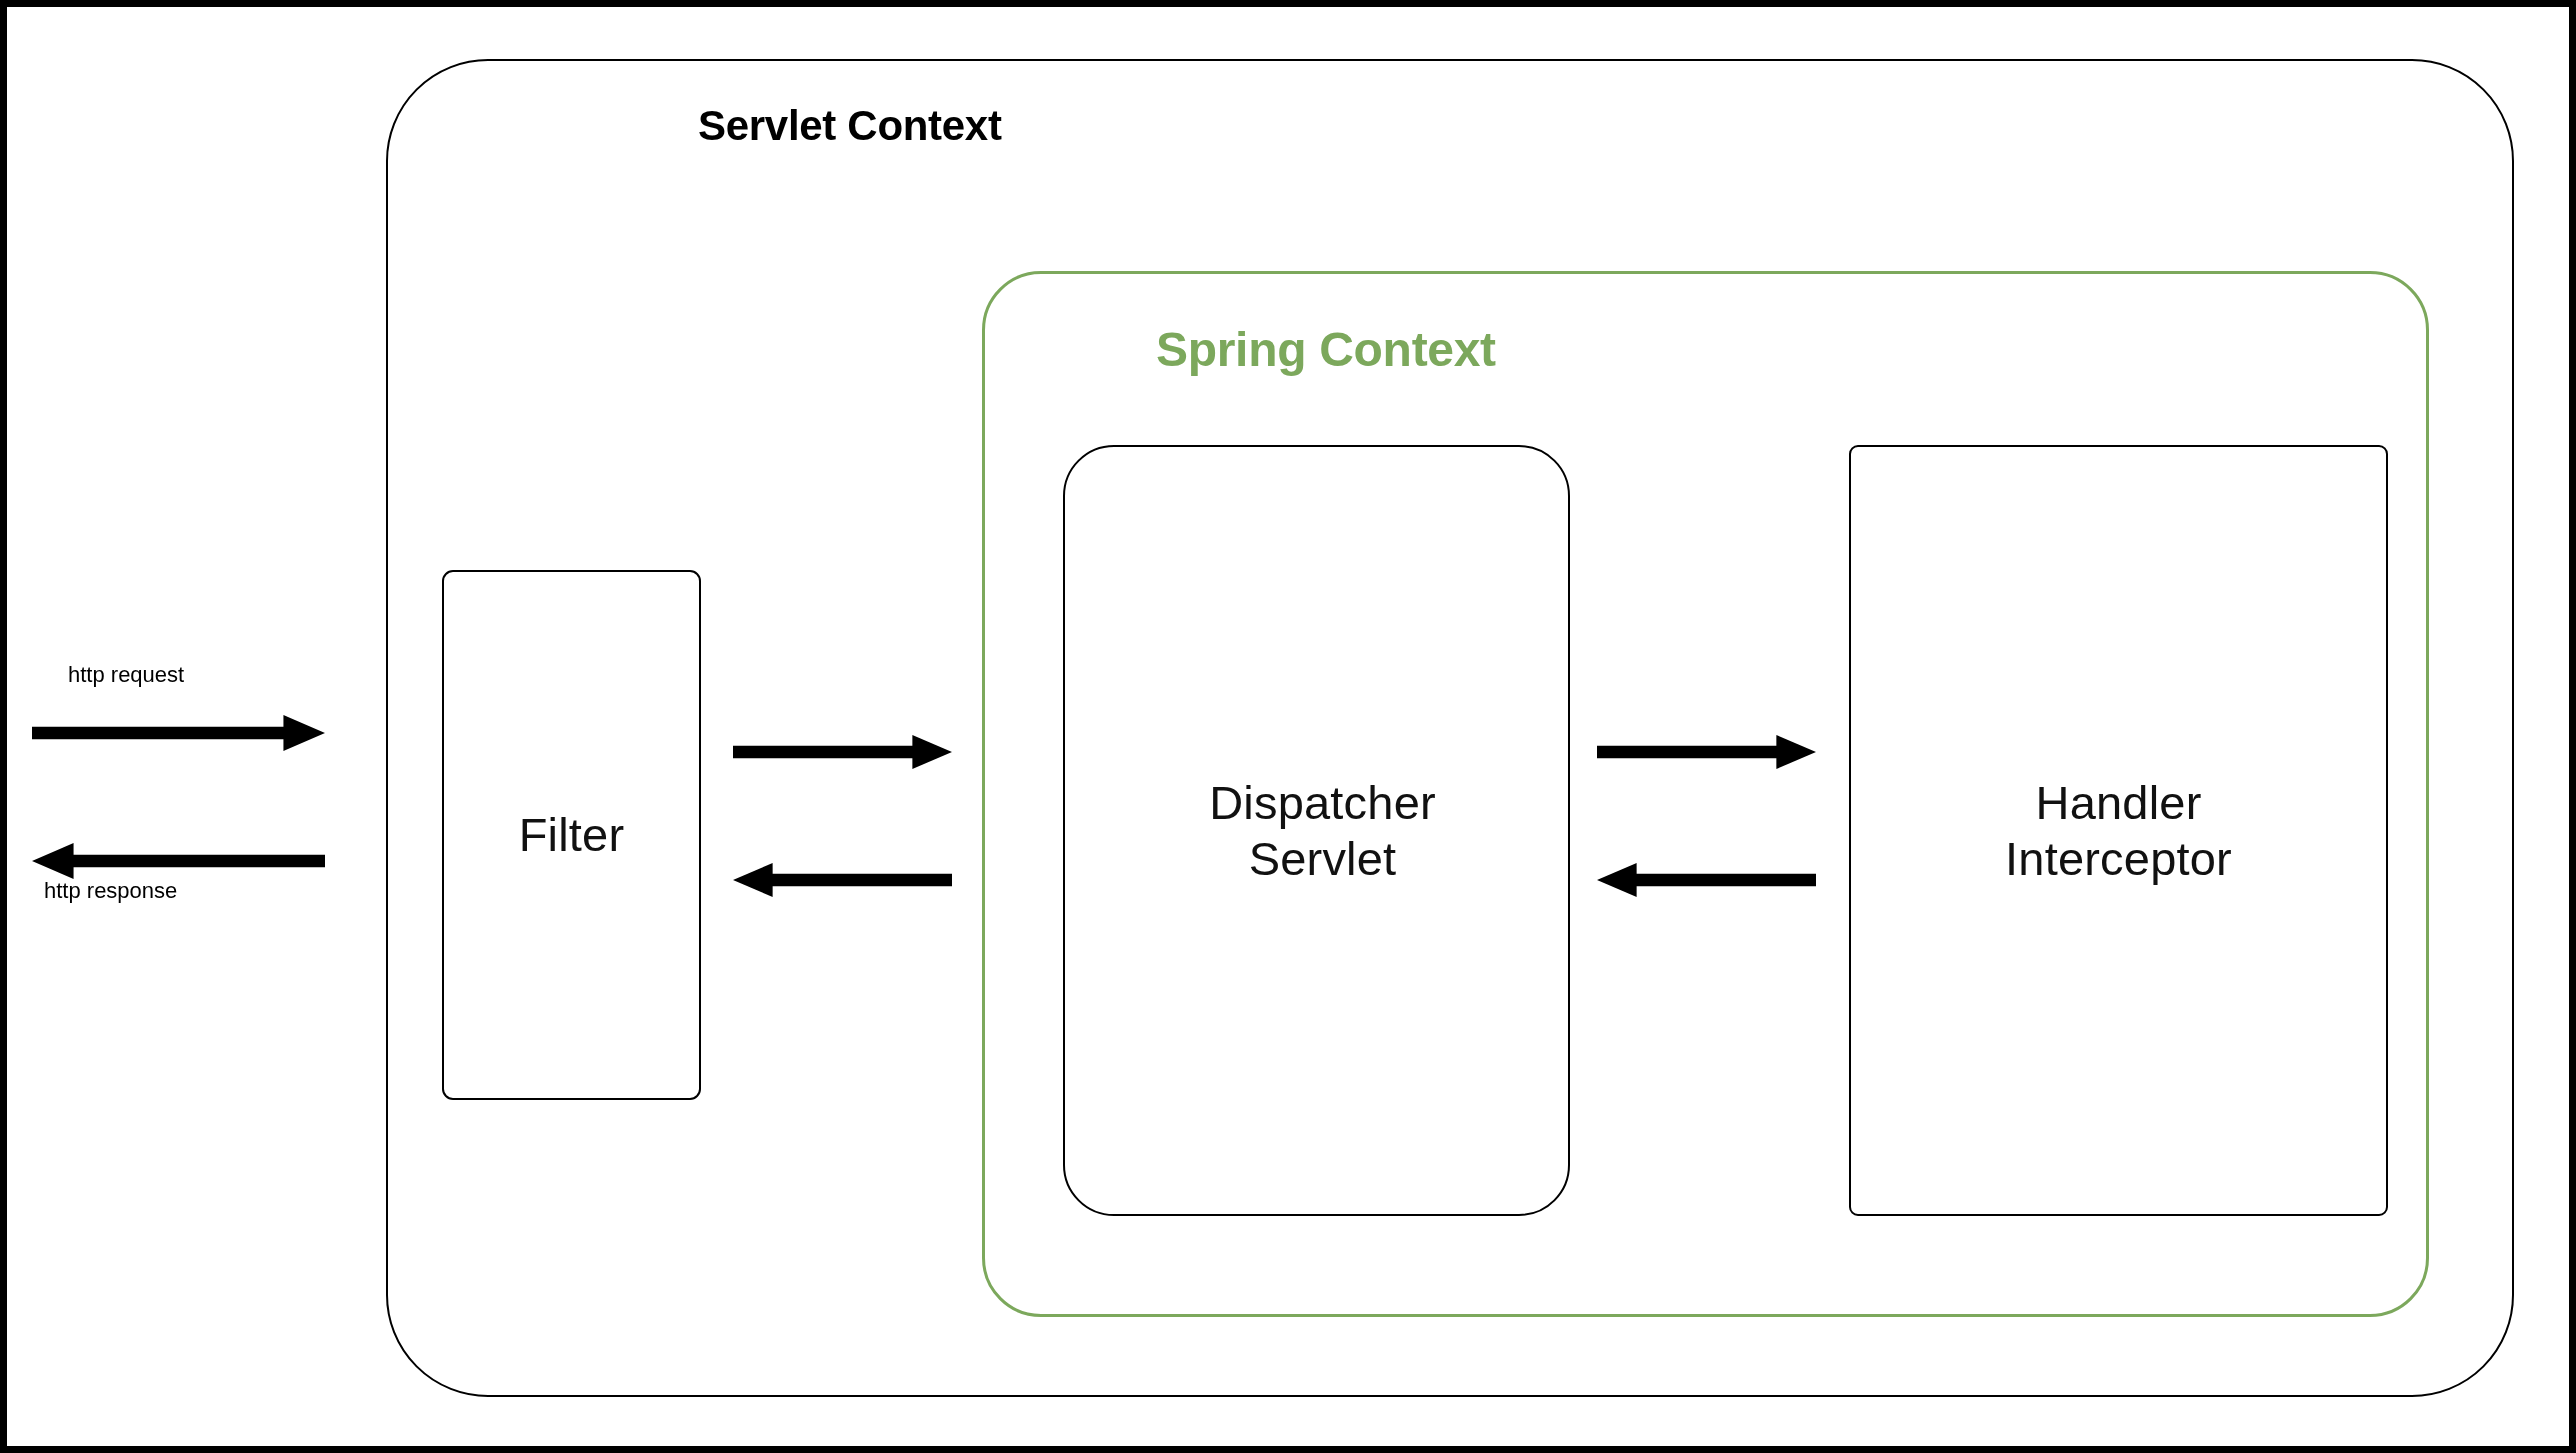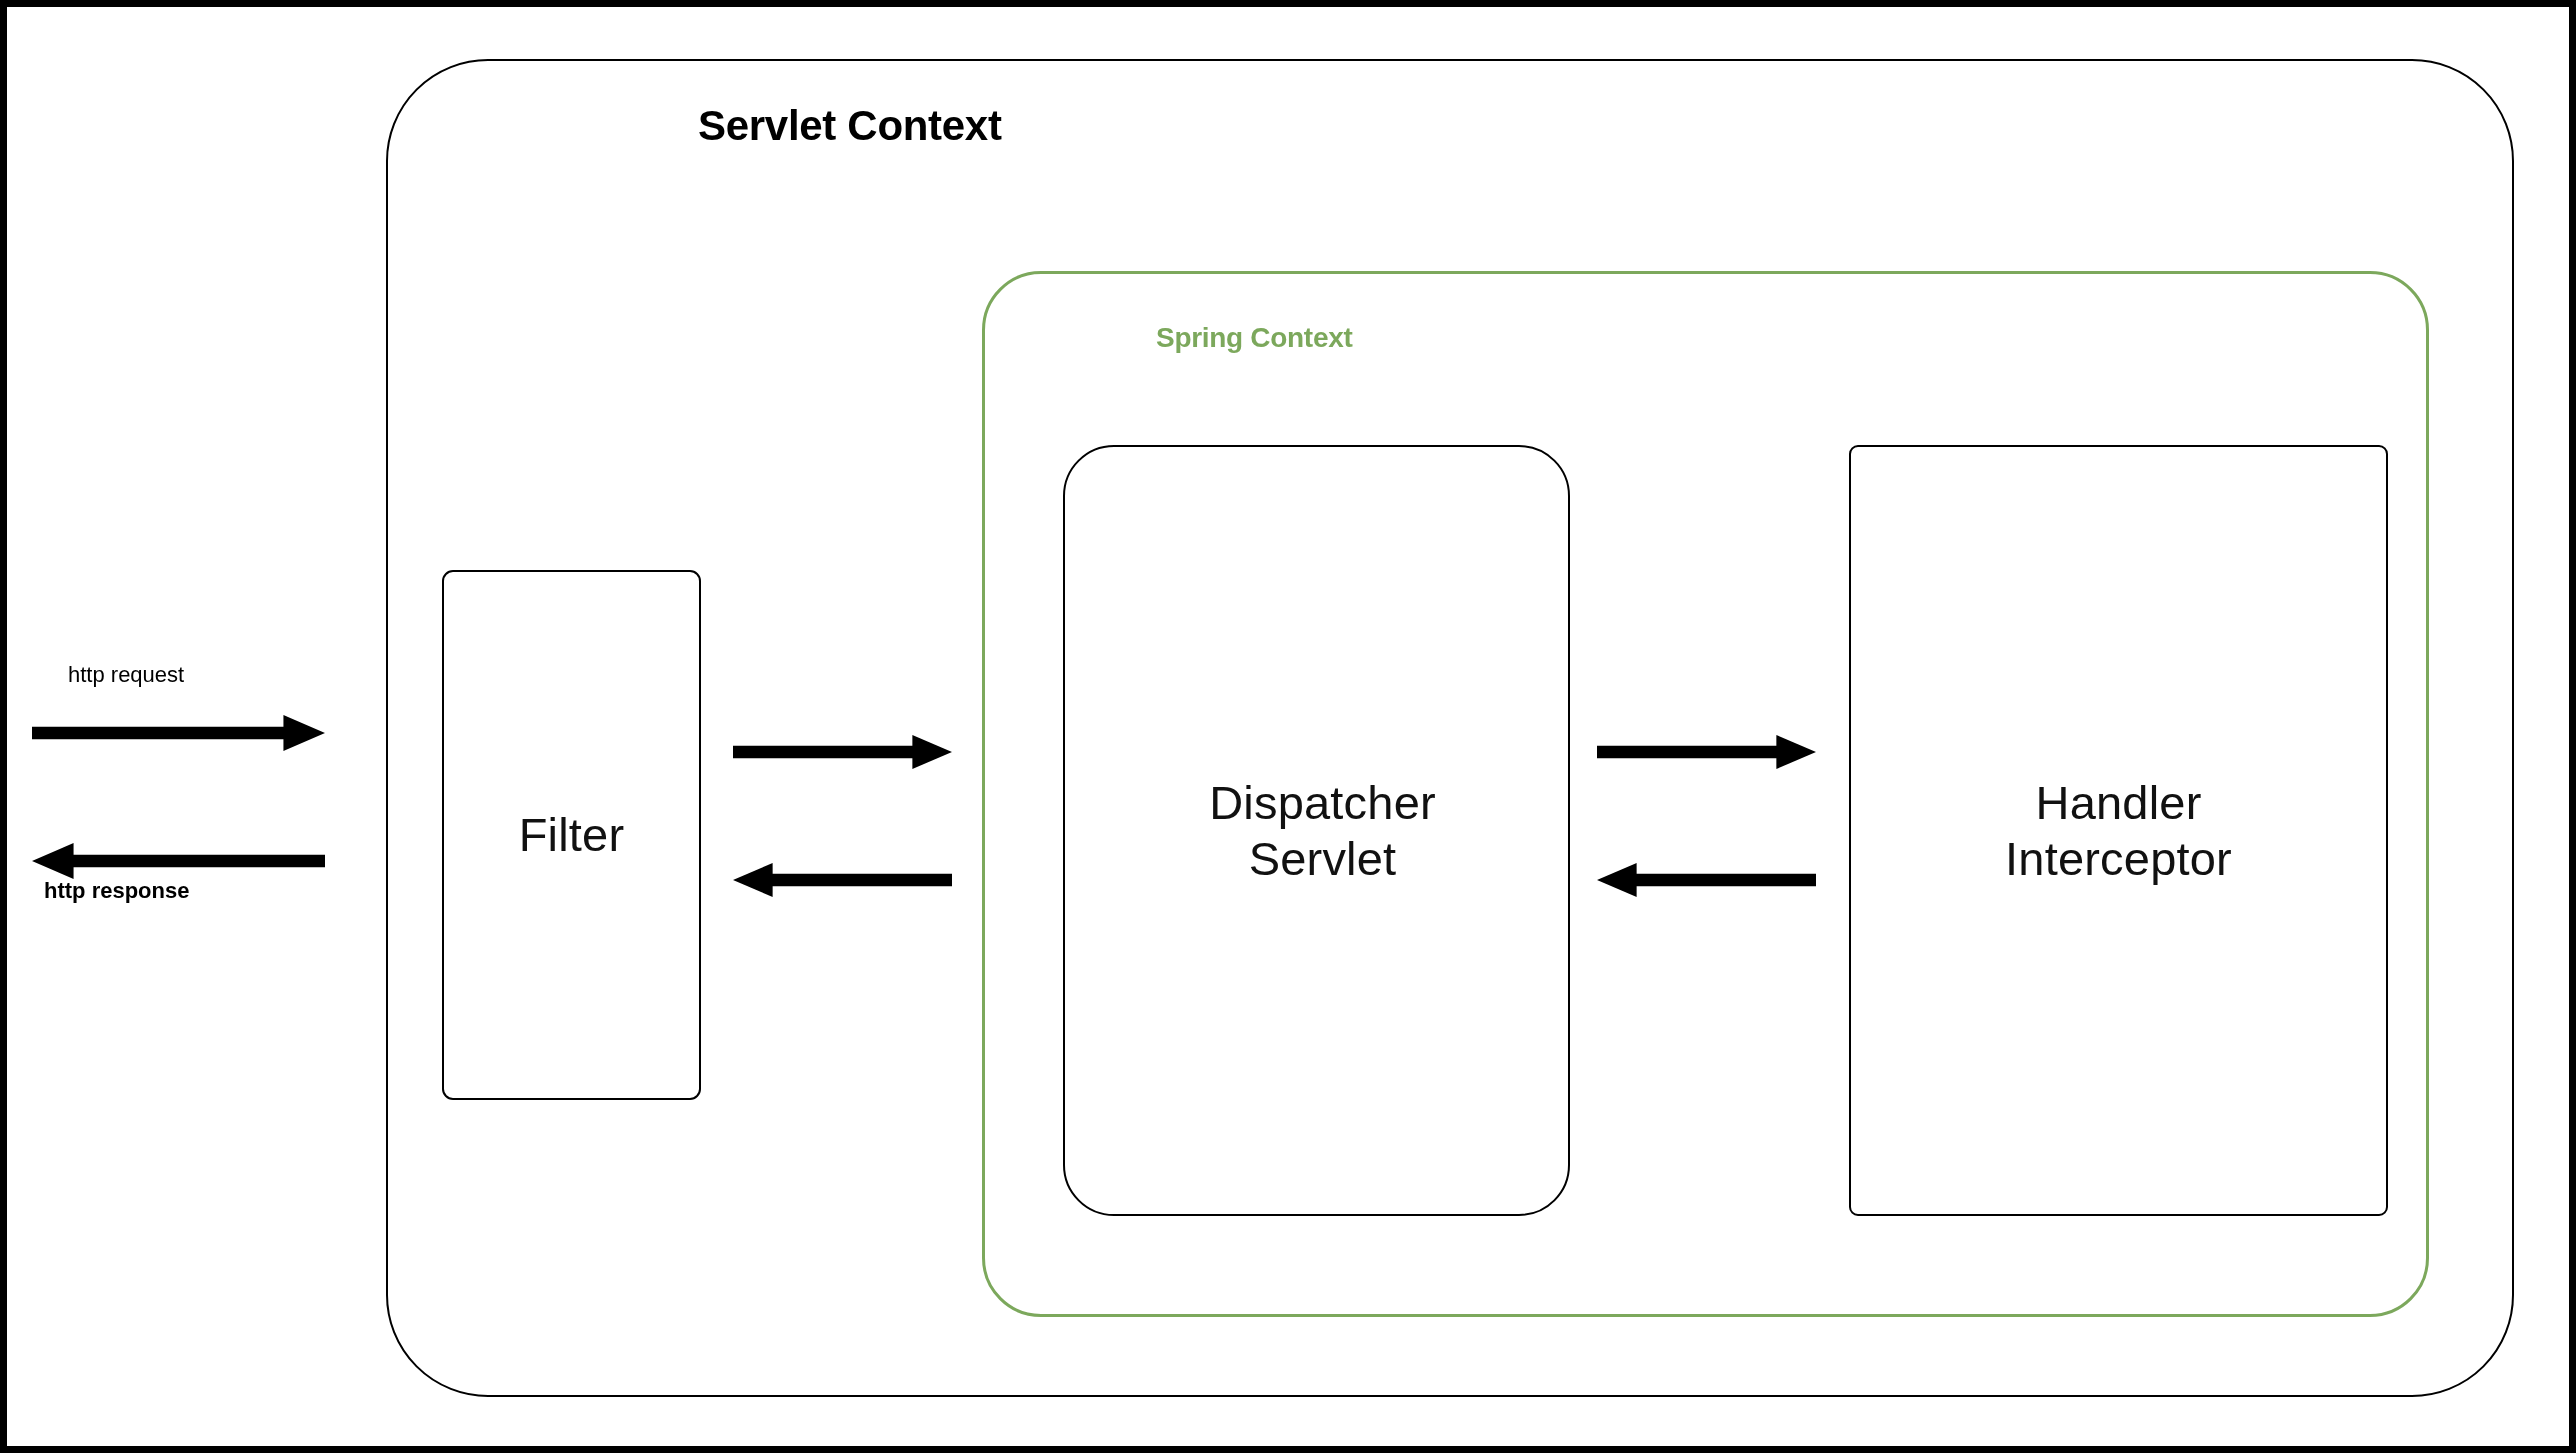--- a/index.html
+++ b/index.html
@@ -104,41 +104,41 @@
   .title-servlet {
     left: 698px;
     top: 102px;
     font-size: 42px;
     color: #000000;
     letter-spacing: -0.3px;
   }
   .title-spring {
     left: 1156px;
     top: 322px;
-    font-size: 28px;
+    font-size: 48px;
     color: #7CA85C;
     letter-spacing: -0.3px;
   }
 
   
   .arrow {
     position: absolute;
     height: 38px;
   }
   .arrow svg { display: block; overflow: visible; }
 
   
   .edge-label {
     position: absolute;
     font-size: 22px;
     color: #000000;
     white-space: nowrap;
   }
   .lbl-request  { left: 68px;  top: 662px; }
-  .lbl-response { left: 44px;  top: 878px; font-weight: bold; }
+  .lbl-response { left: 44px;  top: 878px; }
 </style>
 </head>
 <body>
 
 <div id="canvas">
 
   <div class="outer-frame"></div>
 
   <div class="ctx-servlet"></div>
   <div class="ctx-title title-servlet">Servlet Context</div>

